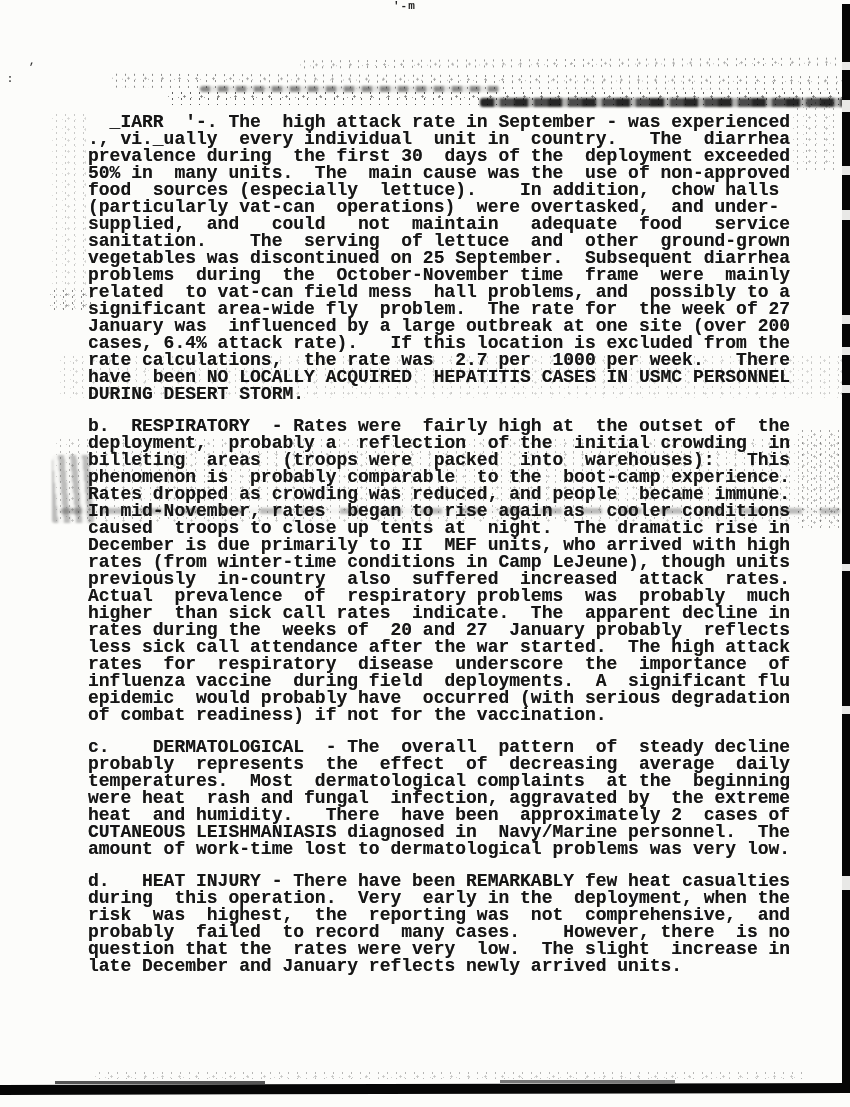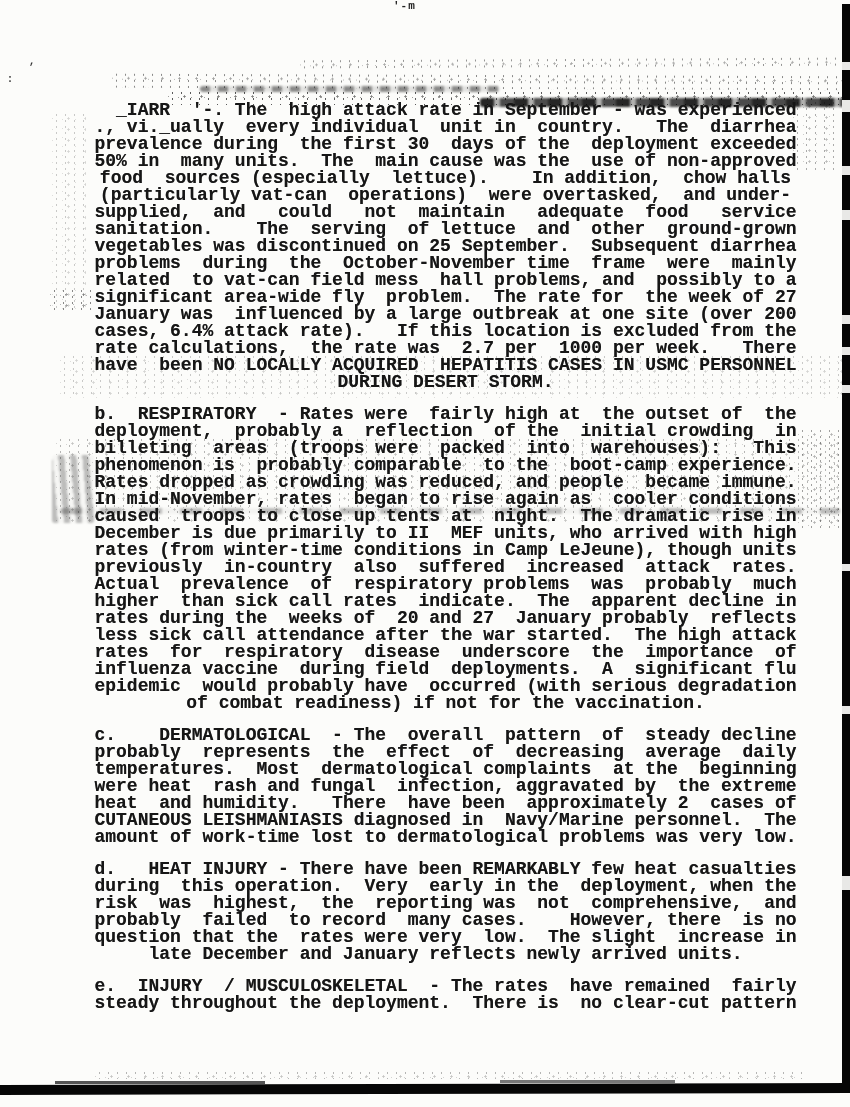--- a/index.html
+++ b/index.html
@@ -28,22 +28,21 @@
   }
   .para {
     white-space: pre;
     font-family: "Liberation Mono", "DejaVu Sans Mono", monospace;
     font-size: 18px;
     line-height: 17px;
     font-weight: 700;
     letter-spacing: 0;
     color: #161616;
     text-shadow: 0 0 0.5px rgba(20,20,20,0.55);
-    margin: 0 0 15px 0;
-    text-align: center;
+    margin: 12px 0 15px 0;
   }
 
   
   .topmark {
     position: absolute;
     left: 393px;
     top: 0px;
     font-size: 11px;
     font-weight: 700;
     color: #222;
@@ -193,22 +192,20 @@
 were heat  rash and fungal  infection, aggravated by  the extreme
 heat  and humidity.   There  have been  approximately 2  cases of
 CUTANEOUS LEISHMANIASIS diagnosed in  Navy/Marine personnel.  The
 amount of work-time lost to dermatological problems was very low.</div>
     <div class="para">d.   HEAT INJURY - There have been REMARKABLY few heat casualties
 during  this operation.  Very  early in the  deployment, when the
 risk  was  highest,  the  reporting was  not  comprehensive,  and
 probably  failed  to record  many cases.    However, there  is no
 question that the  rates were very  low.  The slight  increase in
 late December and January reflects newly arrived units.</div>
-    <div class="para">e.  INJURY  / MUSCULOSKELETAL  - The rates  have remained  fairly
-steady throughout the deployment.  There is  no clear-cut pattern</div>
   </div>
 
   <div class="edge-right">
     <div class="notch" style="top:58px;  height:8px;"></div>
     <div class="notch" style="top:96px;  height:12px;"></div>
     <div class="notch" style="top:162px; height:9px;"></div>
     <div class="notch" style="top:206px; height:10px;"></div>
     <div class="notch" style="top:311px; height:9px;"></div>
     <div class="notch" style="top:343px; height:8px;"></div>
     <div class="notch" style="top:381px; height:8px;"></div>

